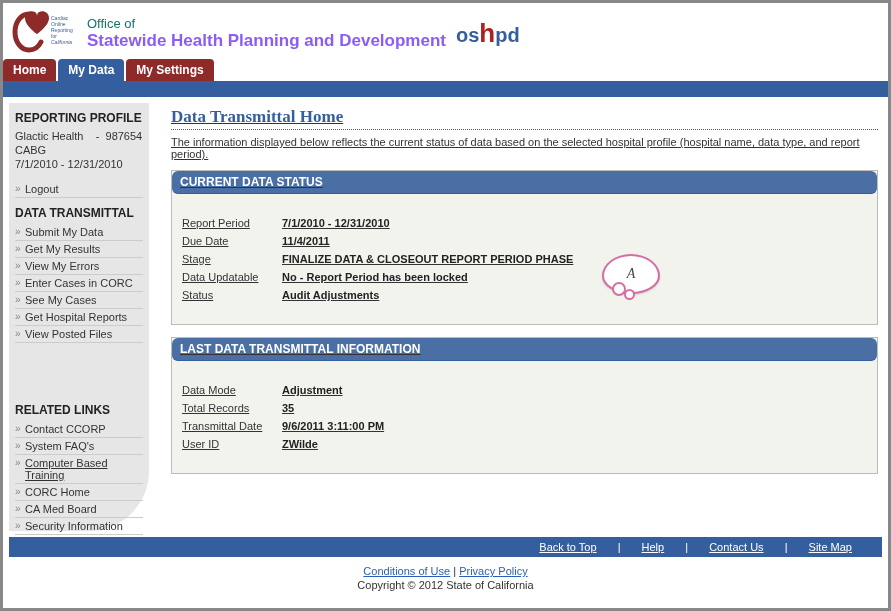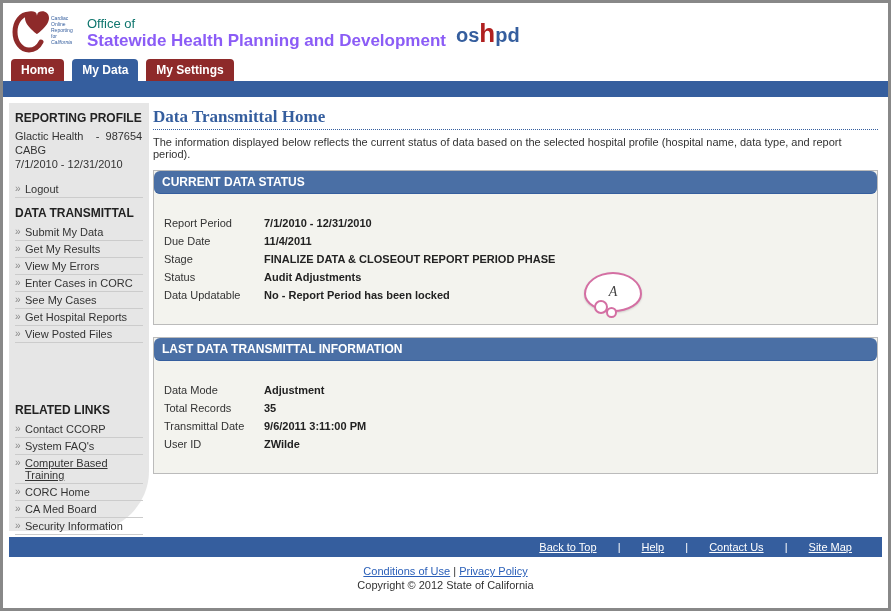--- a/index.html
+++ b/index.html
@@ -22,37 +22,36 @@
   }
   .logo {
     margin-right: 14px;
   }
   .office-title { color: #0f766e; font-size: 13px; }
   .office-subtitle { color: #8b5cf6; font-size: 17px; font-weight: bold; }
   .oshpd-logo { margin-left: 10px; font-size: 20px; font-weight: bold; color: #355e9e; display: flex; align-items: baseline; }
   .oshpd-logo .h { color: #b02020; font-size: 26px; }
   .tabs {
     display: flex;
-    gap: 8px;
-    padding-left: 8px;
+    gap: 2px;
     align-items: flex-end;
     height: 22px;
   }
   .tab {
     border-radius: 4px 4px 0 0;
     padding: 4px 10px;
     font-size: 12px;
     font-weight: bold;
     color: #fff;
     cursor: pointer;
   }
   .tab-inactive { background: #8e2a2a; }
   .tab-active { background: #355e9e; }
   .bluebar { background: #355e9e; height: 16px; width: 100%; }
-  .body-wrap { display: flex; padding: 6px; gap: 4px; height: 440px; }
+  .body-wrap { display: flex; padding: 6px; gap: 22px; height: 440px; }
   .sidebar {
     width: 140px;
     background: #e6e6e6;
     border-radius: 0 0 60px 0;
     padding: 8px 6px 30px 6px;
     flex-shrink: 0;
   }
   .side-heading {
     font-weight: bold;
     font-size: 12px;
@@ -74,20 +73,21 @@
     content: "»";
     position: absolute;
     left: 0;
     color: #888;
     font-size: 10px;
   }
   .side-list li.underline { text-decoration: underline; }
   .main {
     flex: 1;
     padding: 4px 4px 0 0;
+    text-decoration: underline;
   }
   .page-title {
     color: #355e9e;
     font-family: Georgia, serif;
     font-size: 17px;
     font-weight: bold;
     border-bottom: 1px dotted #355e9e;
     padding-bottom: 2px;
     margin-bottom: 6px;
   }
@@ -229,28 +229,28 @@
           <span class="value">7/1/2010 - 12/31/2010</span>
         </div>
         <div class="row">
           <span class="label">Due Date</span>
           <span class="value">11/4/2011</span>
         </div>
         <div class="row">
           <span class="label">Stage</span>
           <span class="value">FINALIZE DATA &amp; CLOSEOUT REPORT PERIOD PHASE</span>
         </div>
-        <div class="row">
-          <span class="label">Status</span>
-          <span class="value">Audit Adjustments</span>
-        </div>
         <div class="row" style="position:relative;">
           <span class="label">Data Updatable</span>
           <span class="value">No - Report Period has been locked</span>
           <div class="callout">A</div>
+        </div>
+        <div class="row">
+          <span class="label">Status</span>
+          <span class="value">Audit Adjustments</span>
         </div>
       </div>
     </div>
 
     <div class="panel">
       <div class="panel-header">LAST DATA TRANSMITTAL INFORMATION</div>
       <div class="panel-body">
         <div class="row">
           <span class="label">Data Mode</span>
           <span class="value">Adjustment</span>

